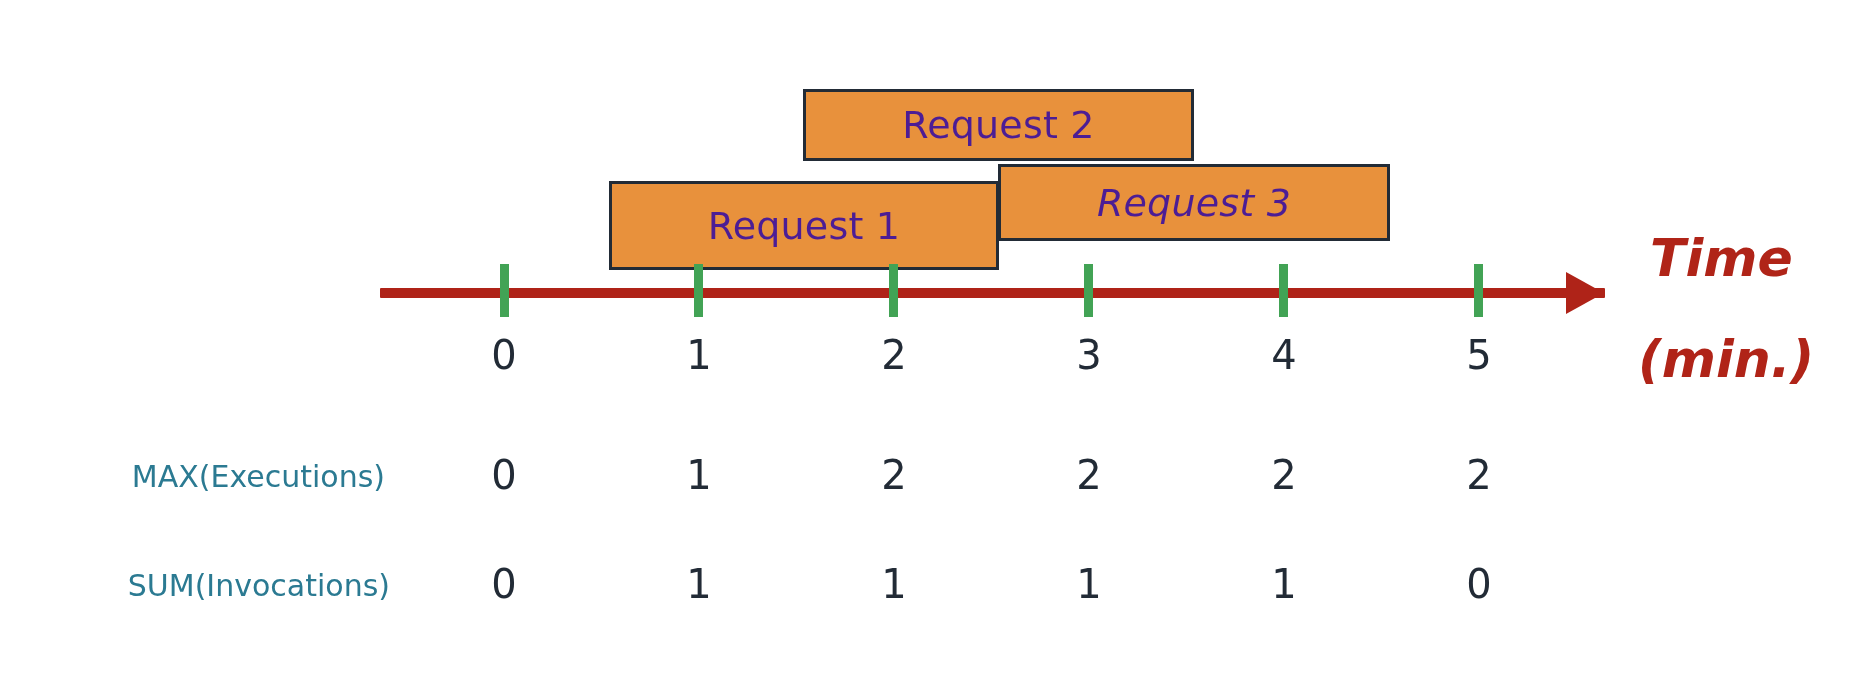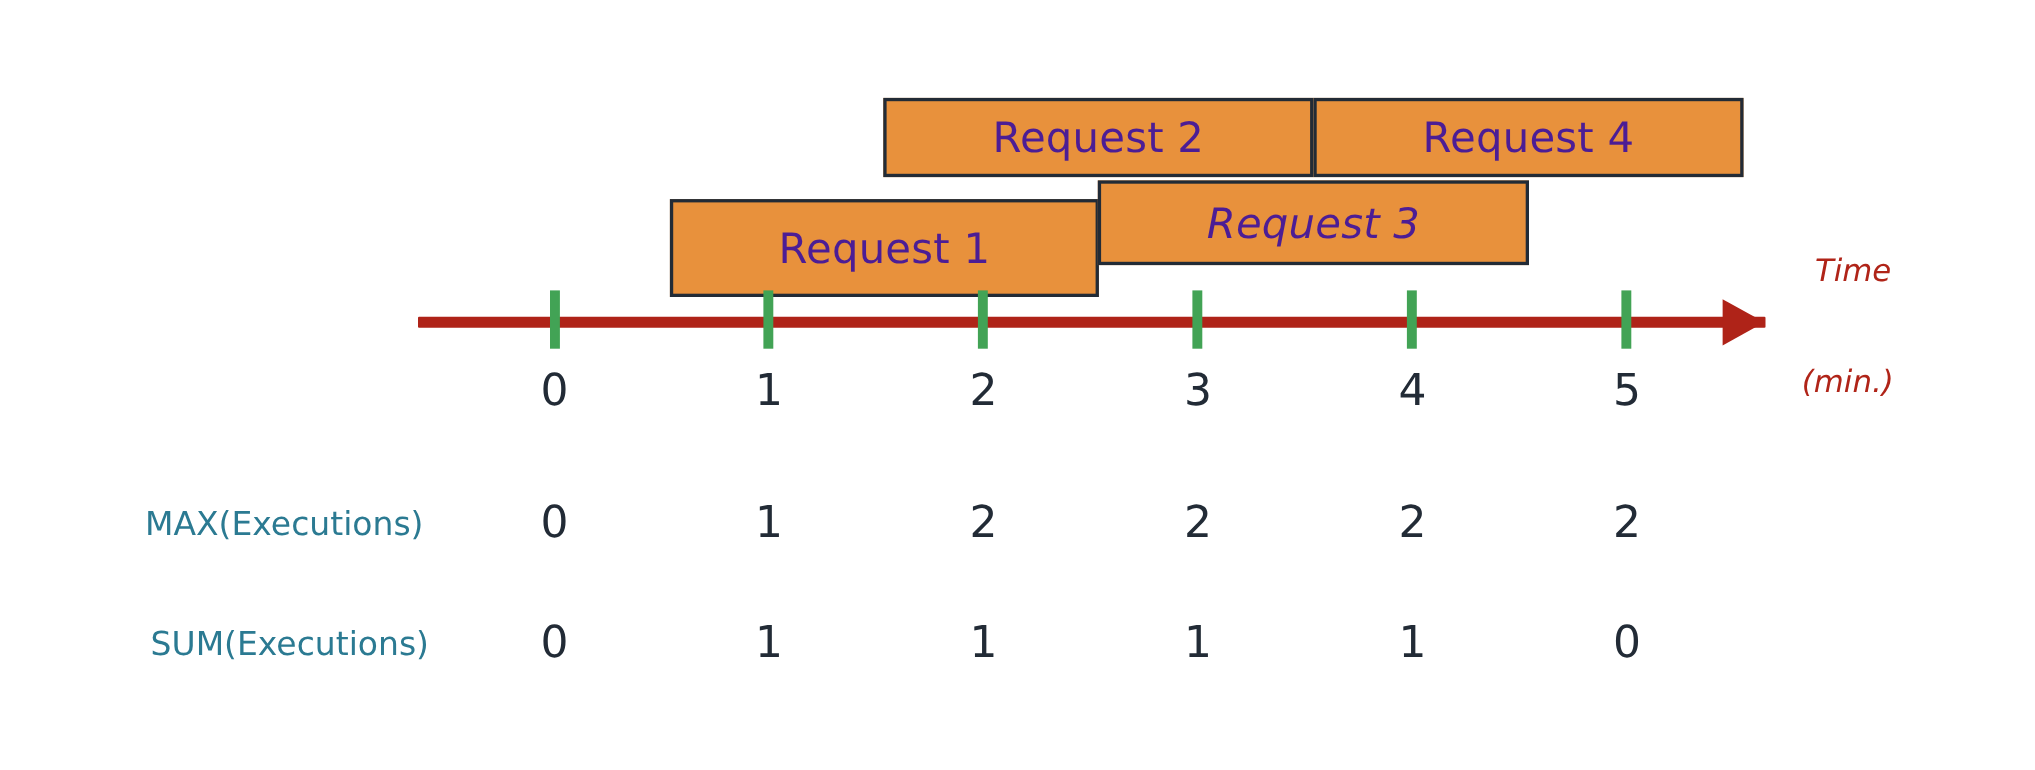--- a/index.html
+++ b/index.html
@@ -78,34 +78,33 @@
     font-size: 30px;
     line-height: 1;
     white-space: nowrap;
     text-align: right;
     transform: translateX(-100%);
   }
   .axis-title {
     position: absolute;
     color: #B02418;
     font-style: italic;
-    font-weight: normal;
-    font-size: 28px;
+    font-weight: bold;
+    font-size: 52px;
     line-height: 1;
     white-space: nowrap;
   }
 </style>
 </head>
 <body>
 
 <div id="stage">
 
   <div class="req-bar" style="left:803px; top:89px; width:391px; height:72px;">Request 2</div>
 
-  <div class="req-bar" style="left:1194px; top:89px; width:391px; height:72px;">Request 4</div>
 
   <div class="req-bar" style="left:609px; top:181px; width:390px; height:89px;">Request 1</div>
 
   <div class="req-bar" style="left:998px; top:164px; width:392px; height:77px;font-style:italic;">Request 3</div>
 
   <div class="axis-line" style="left:380px; top:288px; width:1225px;"></div>
   <div class="axis-arrow" style="left:1566px; top:272px;"></div>
 
   <div class="tick" style="left:500px; top:264px; height:53px;"></div>
   <div class="tick" style="left:694px; top:264px; height:53px;"></div>
@@ -125,21 +124,21 @@
   <div class="axis-title" style="left:1638px; top:333px;">(min.)</div>
 
   <div class="row-label" style="left:385px; top:462px;">MAX(Executions)</div>
   <div class="val-num" style="left:504px; top:455px;">0</div>
   <div class="val-num" style="left:699px; top:455px;">1</div>
   <div class="val-num" style="left:894px; top:455px;">2</div>
   <div class="val-num" style="left:1089px; top:455px;">2</div>
   <div class="val-num" style="left:1284px; top:455px;">2</div>
   <div class="val-num" style="left:1479px; top:455px;">2</div>
 
-  <div class="row-label" style="left:390px; top:571px;">SUM(Executions)</div>
+  <div class="row-label" style="left:390px; top:571px;">SUM(Invocations)</div>
   <div class="val-num" style="left:504px; top:564px;">0</div>
   <div class="val-num" style="left:699px; top:564px;">1</div>
   <div class="val-num" style="left:894px; top:564px;">1</div>
   <div class="val-num" style="left:1089px; top:564px;">1</div>
   <div class="val-num" style="left:1284px; top:564px;">1</div>
   <div class="val-num" style="left:1479px; top:564px;">0</div>
 
 </div>
 
 </body></html>

